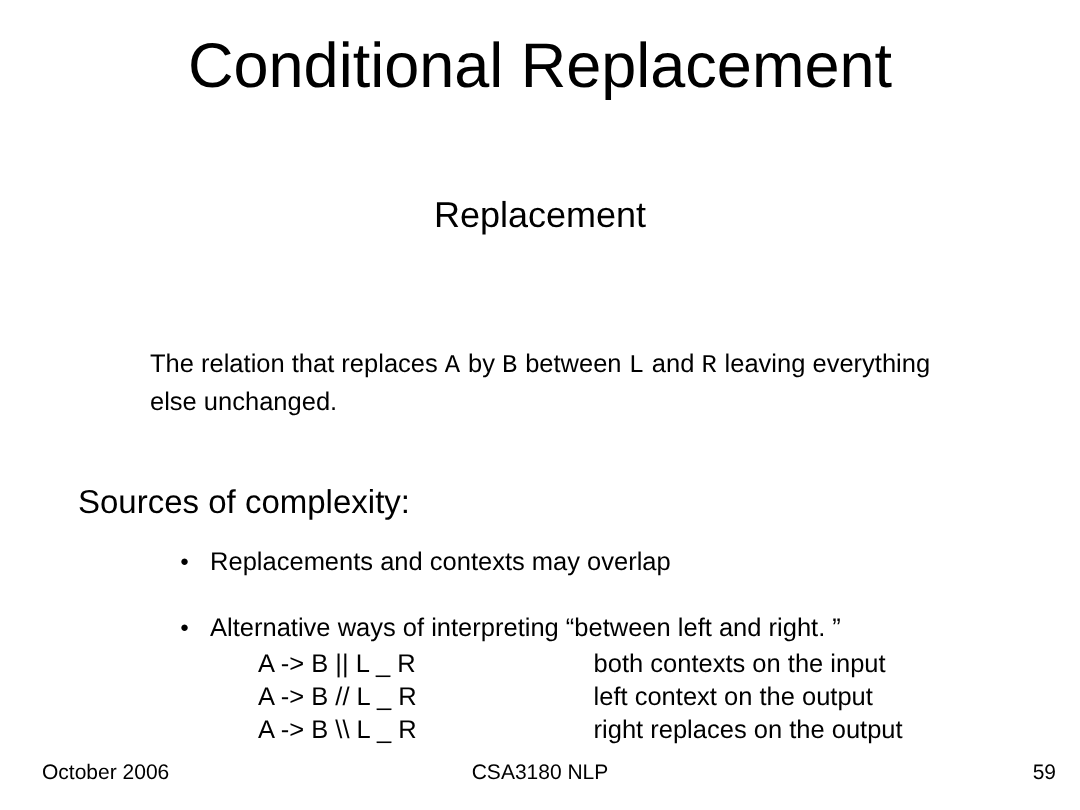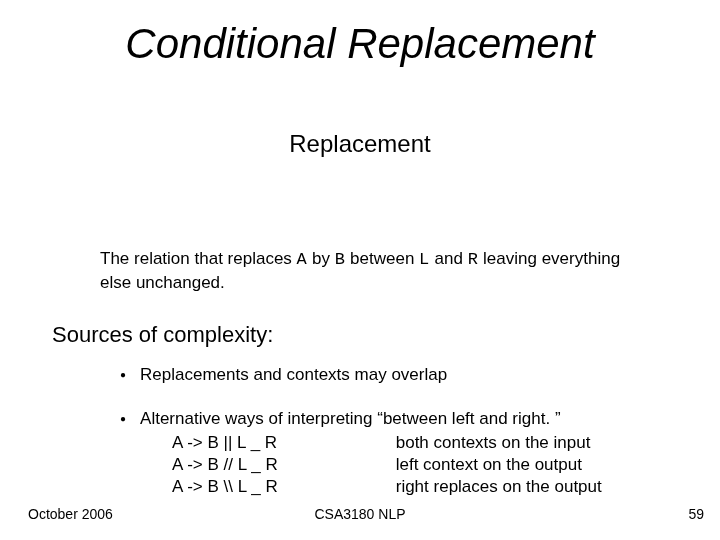--- a/index.html
+++ b/index.html
@@ -19,21 +19,20 @@
     box-sizing: border-box;
   }
   .title {
     position: absolute;
     top: 20px;
     left: 0;
     width: 720px;
     text-align: center;
     font-size: 42px;
     font-weight: 400;
-    font-style: italic;
   }
   .cols {
     position: absolute;
     top: 120px;
     left: 0;
     width: 720px;
     display: flex;
   }
   .col {
     flex: 1;
@@ -50,21 +49,20 @@
     font-size: 24px;
     margin-top: 10px;
   }
   .relation {
     position: absolute;
     top: 232px;
     left: 100px;
     width: 540px;
     font-size: 17px;
     line-height: 1.35;
-    margin-top: 16px;
   }
   .relation .mono-small {
     font-family: "Courier New", Courier, monospace;
     font-size: 17px;
     letter-spacing: 0.5px;
   }
   .sources-h {
     position: absolute;
     top: 322px;
     left: 52px;

